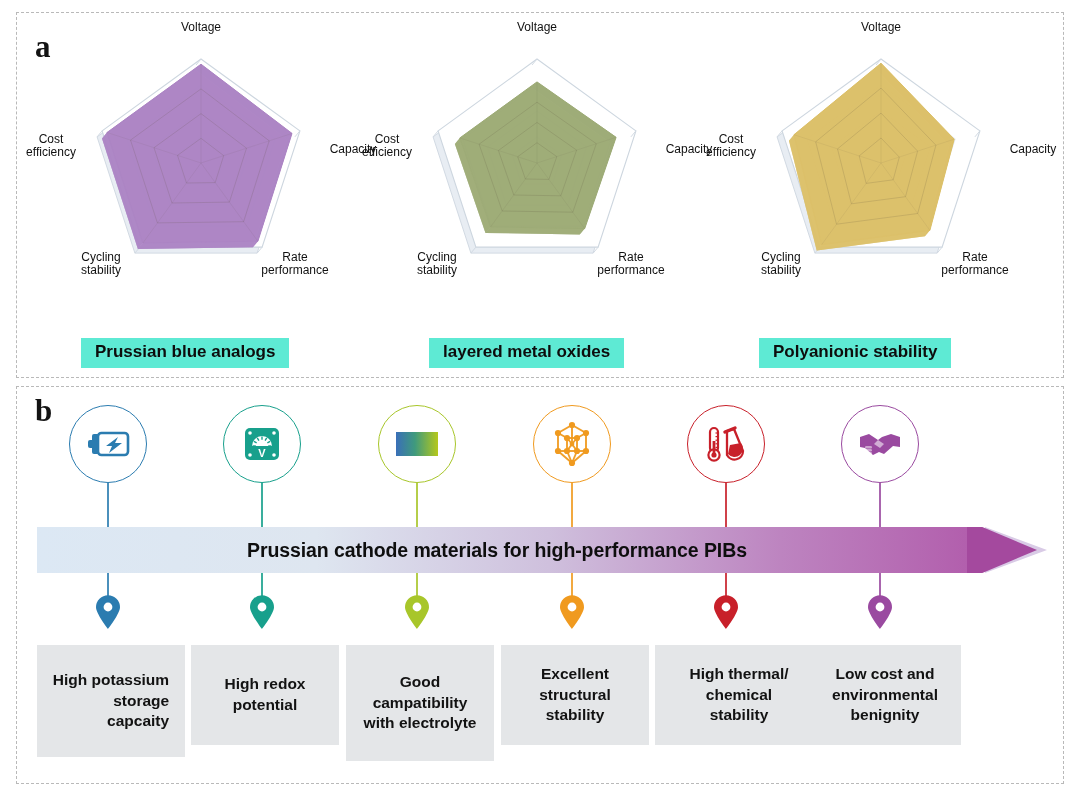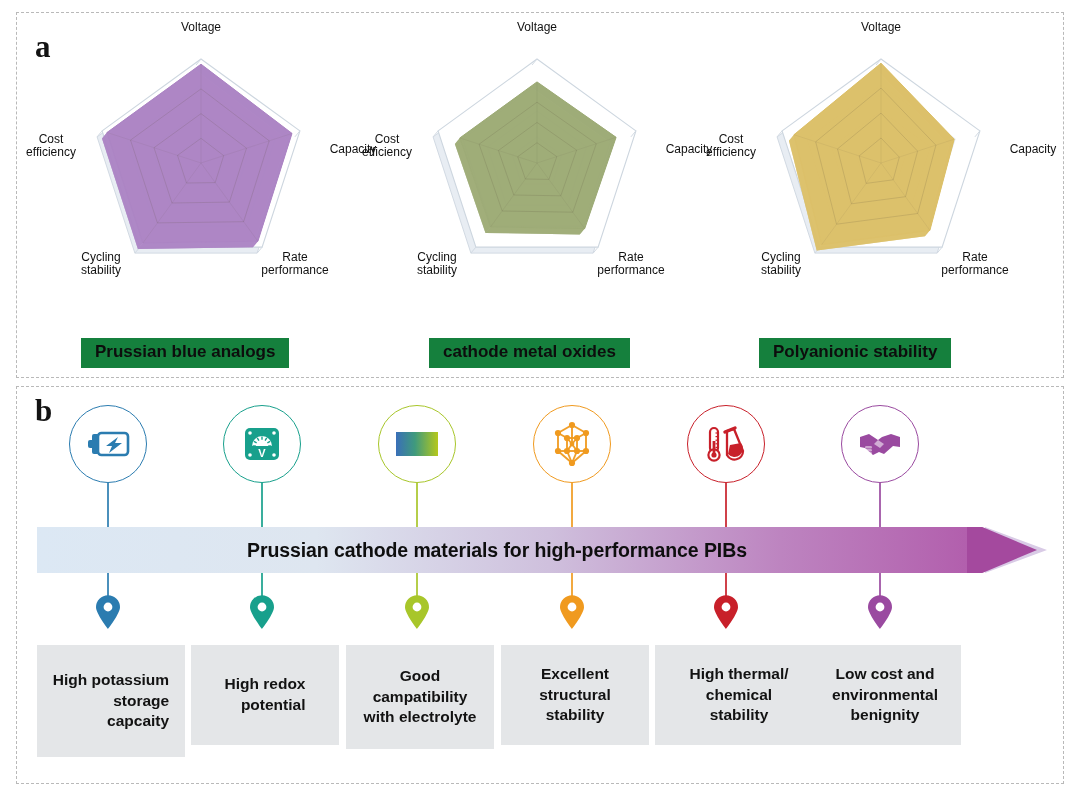--- a/index.html
+++ b/index.html
@@ -42,21 +42,21 @@
     font-size: 12px;
     font-weight: 400;
     color: #111111;
     text-align: center;
     line-height: 1.12;
     white-space: nowrap;
   }
 
   .chart-caption {
     position: absolute;
-    background: #15803d;
+    background: #5eead4;
     font-size: 17px;
     font-weight: 700;
     color: #0d0d0d;
     padding: 5px 14px 6px;
     white-space: nowrap;
     line-height: 1.1;
   }
   #cap-0 { left: 64px;  top: 325px; }
   #cap-1 { left: 412px; top: 325px; }
   #cap-2 { left: 742px; top: 325px; }
@@ -208,21 +208,21 @@
         <line x1="170" y1="128" x2="82.95930762866755" y2="99.71876467480479" stroke="rgba(90,80,60,0.10)" stroke-width="0.8"></line>
       </svg>
       <div class="axis-label" style="width: 120px; left: 110px; top: -14px;">Voltage</div>
       <div class="axis-label" style="width: 110px; left: 267px; top: 108px;">Capacity</div>
       <div class="axis-label" style="width: 110px; left: 209px; top: 216px;">Rate<br>performance</div>
       <div class="axis-label" style="width: 110px; left: 15px; top: 216px;">Cycling<br>stability</div>
       <div class="axis-label" style="width: 100px; left: -30px; top: 98px;">Cost<br>efficiency</div>
     </div>
 
   <div class="chart-caption" id="cap-0">Prussian blue analogs</div>
-  <div class="chart-caption" id="cap-1">cathode metal oxides</div>
+  <div class="chart-caption" id="cap-1">layered metal oxides</div>
   <div class="chart-caption" id="cap-2">Polyanionic stability</div>
 </div>
 
 <div class="panel" id="panel-b">
   <div class="panel-letter" id="letter-b">b</div>
 
   <svg class="banner" viewBox="0 0 1010 46">
     <defs>
       <linearGradient id="bannerGrad" x1="0" y1="0" x2="1" y2="0">
         <stop offset="0" stop-color="#dce8f4"></stop>
@@ -273,42 +273,42 @@
           <line x1="29.2" y1="25" x2="32.4" y2="24.999999999999996" stroke="#18a08c" stroke-width="1.4"></line>
           <text x="23" y="36" fill="#ffffff" font-size="11" font-weight="bold" text-anchor="middle" style="font-family: &quot;Liberation Sans&quot;, sans-serif;">V</text>
         </svg>
       </div>
       <div class="connector" style="left: 244.2px; top: 96px; height: 44px; background: rgb(24, 160, 140); opacity: 0.85;"></div>
       <div class="connector" style="left: 244.2px; top: 186px; height: 24px; background: rgb(24, 160, 140); opacity: 0.85;"></div>
       <div class="pin" style="left: 232px; top: 208px;"><svg viewBox="0 0 26 34" width="26" height="34">
           <path d="M13,34 C13,34 25,18.5 25,12.2 A12,12 0 0 0 1,12.2 C1,18.5 13,34 13,34 Z" fill="#18a08c"></path>
           <circle cx="13" cy="12" r="4.4" fill="#ffffff"></circle>
         </svg></div>
-      <div class="desc-box" style="left: 174px; width: 148px; top: 258px; height: 100px; text-align: right;">
+      <div class="desc-box" style="left: 174px; width: 148px; top: 258px; height: 100px;">
         <div>High redox<br>potential</div>
       </div>
       <div class="icon-circle" style="left: 361px; top: 18px; border-color: rgb(168, 198, 42);">
         <svg width="46" height="46" viewBox="0 0 46 46">
           <defs>
             <linearGradient id="gsw" x1="0" y1="0" x2="1" y2="0">
               <stop offset="0" stop-color="#3a6fb8"></stop>
               <stop offset="0.45" stop-color="#3f9a7d"></stop>
               <stop offset="1" stop-color="#b5c81b"></stop>
             </linearGradient>
           </defs>
           <rect x="2" y="11" width="42" height="24" fill="url(#gsw)"></rect>
         </svg>
       </div>
       <div class="connector" style="left: 399.2px; top: 96px; height: 44px; background: rgb(168, 198, 42); opacity: 0.85;"></div>
       <div class="connector" style="left: 399.2px; top: 186px; height: 24px; background: rgb(168, 198, 42); opacity: 0.85;"></div>
       <div class="pin" style="left: 387px; top: 208px;"><svg viewBox="0 0 26 34" width="26" height="34">
           <path d="M13,34 C13,34 25,18.5 25,12.2 A12,12 0 0 0 1,12.2 C1,18.5 13,34 13,34 Z" fill="#a8c62a"></path>
           <circle cx="13" cy="12" r="4.4" fill="#ffffff"></circle>
         </svg></div>
-      <div class="desc-box" style="left: 329px; width: 148px; top: 258px; height: 104px;">
+      <div class="desc-box" style="left: 329px; width: 148px; top: 258px; height: 116px;">
         <div>Good<br>campatibility<br>with electrolyte</div>
       </div>
       <div class="icon-circle" style="left: 516px; top: 18px; border-color: rgb(240, 154, 31);">
         <svg width="46" height="46" viewBox="0 0 46 46">
           <line x1="23" y1="4" x2="37" y2="12" stroke="#f09a1f" stroke-width="1.9" opacity="0.95"></line>
           <line x1="23" y1="4" x2="9" y2="12" stroke="#f09a1f" stroke-width="1.9" opacity="0.95"></line>
           <line x1="9" y1="12" x2="9" y2="30" stroke="#f09a1f" stroke-width="1.9" opacity="0.95"></line>
           <line x1="9" y1="30" x2="23" y2="42" stroke="#f09a1f" stroke-width="1.9" opacity="0.95"></line>
           <line x1="23" y1="42" x2="37" y2="30" stroke="#f09a1f" stroke-width="1.9" opacity="0.95"></line>
           <line x1="37" y1="30" x2="37" y2="12" stroke="#f09a1f" stroke-width="1.9" opacity="0.95"></line>

